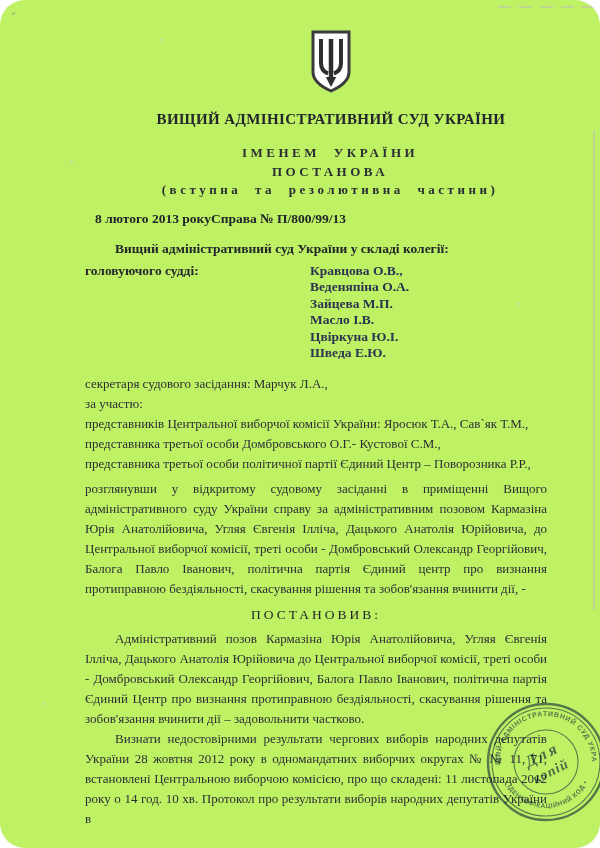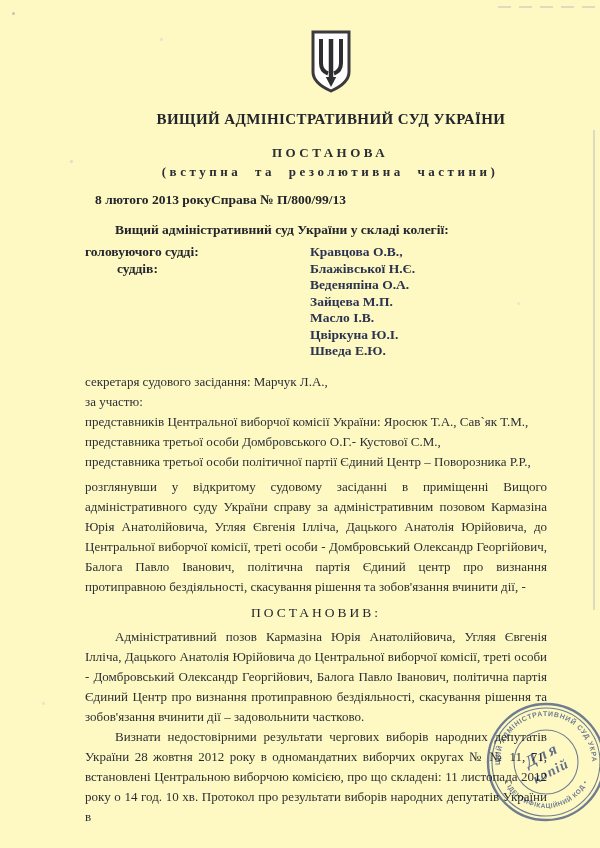--- a/index.html
+++ b/index.html
@@ -1,20 +1,21 @@
 <!DOCTYPE html>
 <html lang="uk"><head>
 <meta charset="utf-8">
 <style>
   html,body{margin:0;padding:0;background:#ffffff;}
   .page{
     position:relative;width:600px;height:848px;margin:0 auto;
-    background:#fef9c3;overflow:hidden;
+    background:#bef264;overflow:hidden;
     font-family:"Liberation Serif","DejaVu Serif",serif;
     color:#2b2e35;
+    border-radius:25px;
   }
   .content{position:absolute;left:85px;top:0;width:462px;}
   
   .smear{position:absolute;top:6px;left:498px;width:98px;height:2px;
     background:repeating-linear-gradient(90deg,#bdbdbd 0 13px,transparent 13px 21px);
     opacity:.5;}
   .edge-line{position:absolute;top:130px;right:5px;width:2px;height:480px;
     background:#bcbcbc;opacity:.5;}
   .specks{position:absolute;left:12px;top:12px;width:3px;height:3px;background:#9a9a9a;
     border-radius:50%;opacity:.55;
@@ -68,39 +69,36 @@
           <path d="M32 9 V33 Q32 41 25 43.5" stroke-width="4"></path>
           <path d="M22 9 V47" stroke-width="4.5"></path>
         </g>
         <path d="M22 57 L16.8 47 H27.2 Z" fill="#2e2e31"></path>
       </svg>
     </div>
 
     <div class="court-name">ВИЩИЙ АДМІНІСТРАТИВНИЙ СУД УКРАЇНИ</div>
 
     <div class="heading">
+      <div>ІМЕНЕМ УКРАЇНИ</div>
       <div>ПОСТАНОВА</div>
       <div>(вступна та резолютивна частини)</div>
     </div>
 
     <div class="meta-row">
       <span class="date">8 лютого 2013 року</span>
       <span class="case">Справа № П/800/99/13</span>
     </div>
 
     <div class="panel-intro">Вищий адміністративний суд України у складі колегії:</div>
 
     <div class="judges">
       <div class="jrow">
         <span class="jlabel">головуючого судді:</span>
         <span class="jname">Кравцова О.В.,</span>
-      </div>
-      <div class="jrow">
-        <span class="jlabel">суддів:</span>
-        <span class="jname">Блажівської Н.Є.</span>
       </div>
       <div class="jrow">
         <span class="jlabel"></span>
         <span class="jname">Веденяпіна О.А.</span>
       </div>
       <div class="jrow">
         <span class="jlabel"></span>
         <span class="jname">Зайцева М.П.</span>
       </div>
       <div class="jrow">

